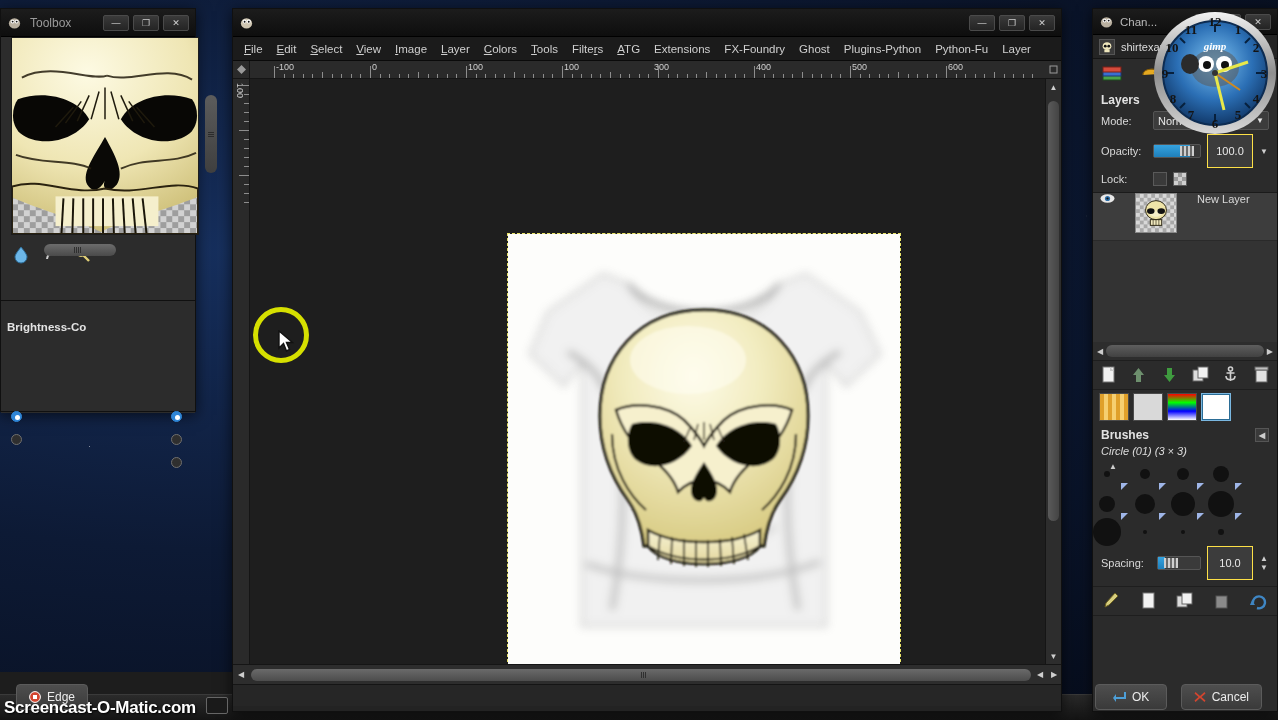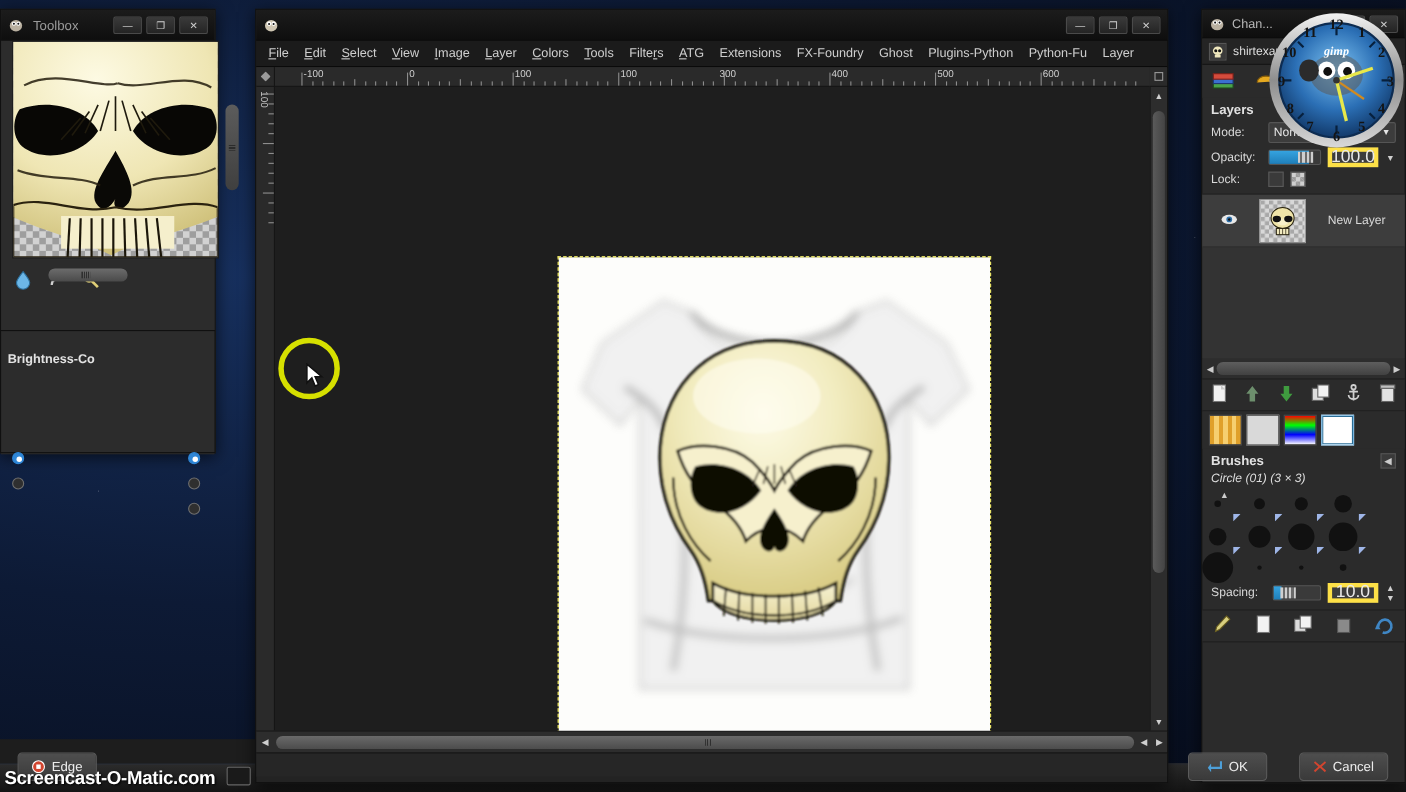--- a/index.html
+++ b/index.html
@@ -107,30 +107,30 @@
   .row{ display:flex; align-items:center; gap:6px; padding:2px 8px; }
   .row .lbl{ width:46px; color:#d9d9d9; font-size:11px;}
   .combo{ flex:1; height:19px; background:#3c3c3c; border:1px solid #555; border-radius:2px;
       display:flex; align-items:center; padding:0 4px; color:#e6e6e6; font-size:11px;}
   .combo .caret{ margin-left:auto; font-size:8px;}
   .slider{ flex:1; height:14px; background:#3a3a3a; border:1px solid #555; position:relative; border-radius:2px;}
   .slider .fill{ position:absolute; left:0; top:0; bottom:0; width:78%;
       background:linear-gradient(#35a3e0,#1f7fba); }
   .slider .grip{ position:absolute; right:6px; top:1px; bottom:1px; width:14px;
       background:repeating-linear-gradient(90deg,#cfcfcf 0 2px,#6b6b6b 2px 4px);}
-  .numbox{ width:46px; height:18px; background:#3c3c3c; border:4px solid #fde047;
-      color:#e9e9e9; font-size:16px; display:flex; align-items:center; justify-content:center;}
+  .numbox{ width:46px; height:34px; background:#3c3c3c; border:1px solid #fde047;
+      color:#e9e9e9; font-size:11px; display:flex; align-items:center; justify-content:center;}
   .spin{ width:10px; text-align:center; color:#cfcfcf; font-size:8px; line-height:9px;}
   .lockbox{ width:14px;height:14px;background:#3a3a3a;border:1px solid #5a5a5a;}
   .checker{ background-image:
       linear-gradient(45deg,#9a9a9a 25%,transparent 25%,transparent 75%,#9a9a9a 75%),
       linear-gradient(45deg,#9a9a9a 25%,#cfcfcf 25%,#cfcfcf 75%,#9a9a9a 75%);
       background-size:8px 8px; background-position:0 0,4px 4px; }
   .layerlist{ margin:4px 0 0; background:#333; border-top:1px solid #1b1b1b; height:150px; }
-  .layerrow{ display:flex; align-items:center; height:48px; gap:20px; padding:0 16px;
+  .layerrow{ display:flex; height:48px; gap:20px; padding:0 6px;
       border-bottom:1px solid #2a2a2a; }
   .layerrow.sel{ background:#3d3d3d; }
   .eye{ width:16px; text-align:center; }
   .lthumb{ width:42px; height:40px; border:1px solid #888; background:#fff; }
   .lname{ color:#d8d8d8; font-size:11px; white-space:nowrap; overflow:hidden; }
   .lname.b{ font-weight:bold; color:#efefef; }
   .dockscroll{ height:18px; background:#2d2d2d; display:flex; align-items:center; padding:0 4px; gap:3px;}
   .dockscroll .t{ flex:1; height:12px; background:linear-gradient(#5e5e5e,#414141); border-radius:6px;}
   .btnrow{ height:30px; display:flex; align-items:center; justify-content:space-around;
       background:#2b2b2b; border-top:1px solid #1e1e1e; border-bottom:1px solid #1e1e1e;}
@@ -1333,21 +1333,21 @@
     </div>
 
     <div class="btnbar">
       <div class="gbtn">
         <svg width="12" height="12" viewBox="0 0 12 12">
           <circle cx="6" cy="6" r="5.4" fill="#d2452f" stroke="#fff" stroke-width="1"></circle>
           <rect x="4" y="4" width="4" height="4" fill="#fff"></rect>
         </svg>
         <span>Edge</span>
       </div>
-      <div class="gbtn" style="margin-left:auto;margin-right:29px">
+      <div class="gbtn" style="margin-left:auto;margin-right:14px">
         <svg width="14" height="12" viewBox="0 0 14 12">
           <path d="M12 1 L12 6 L4 6 L4 3 L1 7 L4 11 L4 8 L14 8 L14 1 Z" fill="#4d9fd8"></path>
         </svg>
         <span>OK</span>
       </div>
       <div class="gbtn">
         <svg width="12" height="12" viewBox="0 0 12 12">
           <path d="M1.5 1 L6 5 L10.5 1 L11.5 2.5 L7.5 6 L11.5 9.5 L10.5 11 L6 7 L1.5 11 L0.5 9.5 L4.5 6 L0.5 2.5 Z" fill="#d2452f"></path>
         </svg>
         <span>Cancel</span>

